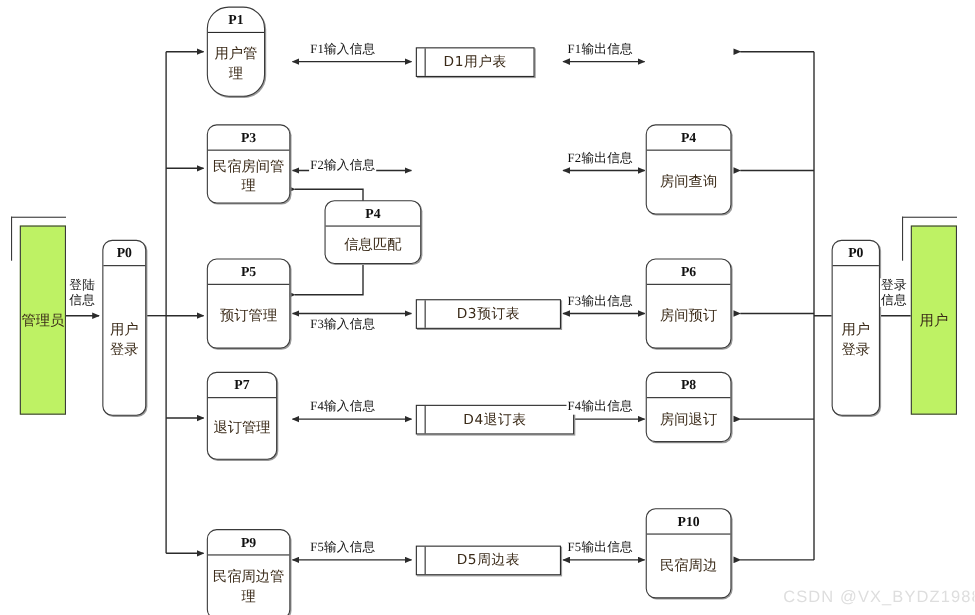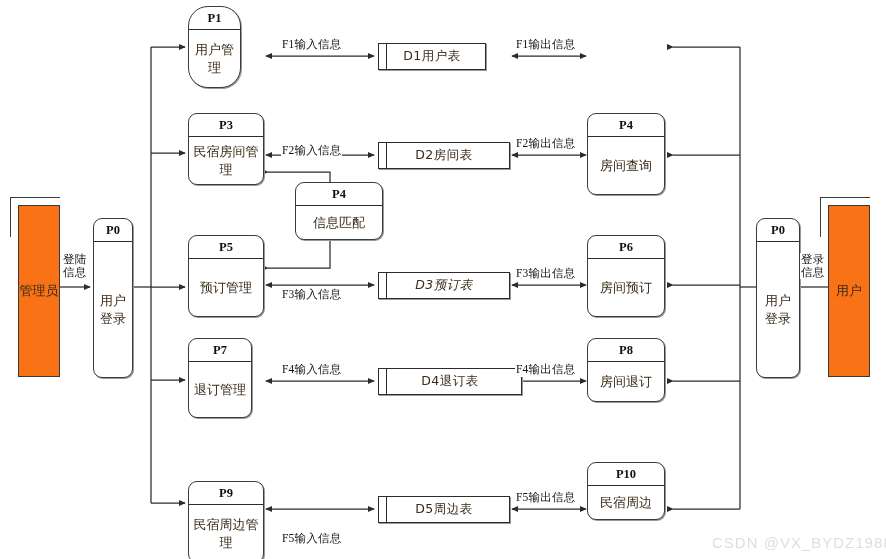--- a/index.html
+++ b/index.html
@@ -81,21 +81,21 @@
     border-left: 1.2px solid #2b2b2b;
   }
   .store .store-label {
     letter-spacing: 0.5px;
   }
   
   .entity {
     position: absolute;
     box-sizing: border-box;
     border: 1.2px solid #3a3a3a;
-    background: #f97316;
+    background: #bef264;
     display: flex;
     align-items: center;
     justify-content: center;
     font-size: 13px;
     color: #3a2a18;
     font-family: "DejaVu Sans", "Liberation Sans", sans-serif;
   }
   .entity-shadow {
     position: absolute;
     box-sizing: border-box;
@@ -243,24 +243,21 @@
   </div>
 
   <div class="proc" style="left:295px; top:182px; width:88px; height:58px;">
     <div class="proc-head">P4</div>
     <div class="proc-body">信息匹配</div>
   </div>
 
   <div class="store" style="left:378px; top:43px; width:108px; height:27px;">
     <span class="store-label">D1用户表</span>
   </div>
-  <div class="store" style="left:378px; top:142px; width:132px; height:27px;">
-    <span class="store-label">D2房间表</span>
-  </div>
-  <div class="store" style="left:378px; top:272px; width:132px; height:27px;font-style:italic;">
+  <div class="store" style="left:378px; top:272px; width:132px; height:27px;">
     <span class="store-label">D3预订表</span>
   </div>
   <div class="store" style="left:378px; top:368px; width:144px; height:27px;">
     <span class="store-label">D4退订表</span>
   </div>
   <div class="store" style="left:378px; top:496px; width:132px; height:27px;">
     <span class="store-label">D5周边表</span>
   </div>
 
 
@@ -272,30 +269,30 @@
   <div class="proc" style="left:587px; top:235px; width:78px; height:82px;">
     <div class="proc-head">P6</div>
     <div class="proc-body">房间预订</div>
   </div>
 
   <div class="proc" style="left:587px; top:338px; width:78px; height:64px;">
     <div class="proc-head">P8</div>
     <div class="proc-body">房间退订</div>
   </div>
 
-  <div class="proc" style="left:587px; top:462px; width:78px; height:58px;">
+  <div class="proc" style="left:587px; top:462px; width:78px; height:82px;">
     <div class="proc-head">P10</div>
     <div class="proc-body">民宿周边</div>
   </div>
 
   <div class="flow-label serif-start" style="left:281px; top:37px;">F1输入信息</div>
   <div class="flow-label serif-start" style="left:281px; top:143px;">F2输入信息</div>
   <div class="flow-label serif-start" style="left:281px; top:287px;">F3输入信息</div>
   <div class="flow-label serif-start" style="left:281px; top:362px;">F4输入信息</div>
-  <div class="flow-label serif-start" style="left:281px; top:490px;margin-top:41px;">F5输入信息</div>
+  <div class="flow-label serif-start" style="left:281px; top:490px;">F5输入信息</div>
 
   <div class="flow-label serif-start" style="left:515px; top:37px;">F1输出信息</div>
   <div class="flow-label serif-start" style="left:515px; top:136px;">F2输出信息</div>
   <div class="flow-label serif-start" style="left:515px; top:266px;">F3输出信息</div>
   <div class="flow-label serif-start" style="left:515px; top:362px;">F4输出信息</div>
   <div class="flow-label serif-start" style="left:515px; top:490px;">F5输出信息</div>
 
   <div class="watermark" style="left:712px; top:534px;">CSDN @VX_BYDZ1988</div>
 
 </div>

